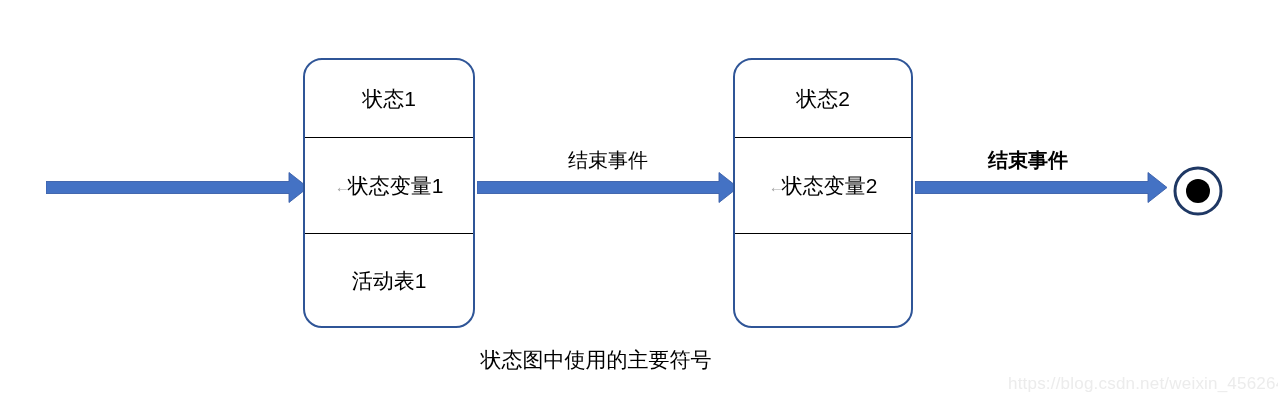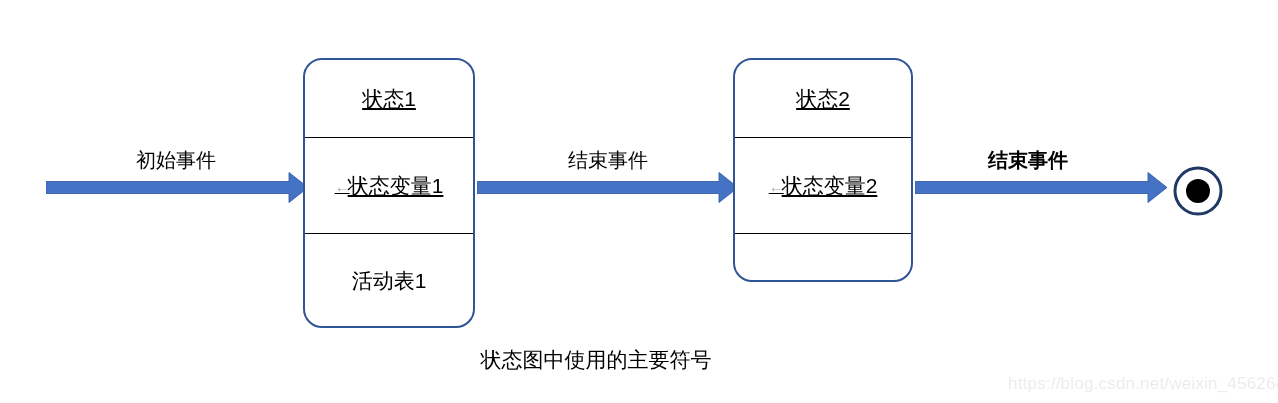--- a/index.html
+++ b/index.html
@@ -32,21 +32,20 @@
     align-items: center;
     justify-content: center;
     position: relative;
     color: #000000;
     font-size: 21px;
     line-height: 1;
     white-space: nowrap;
   }
   .state-compartment.divider-below {
     border-bottom: 1.6px solid #000000;
-    text-decoration: underline;
   }
   .comp-name   { height: 78px; }
   .comp-vars   { height: 96px; }
   .comp-acts   { height: 92px; text-align: right; }
 
   .pilcrow-arrow {
     color: #a6a6a6;
     font-size: 15px;
     margin-right: -2px;
     margin-top: 2px;
@@ -92,21 +91,20 @@
     line-height: 1;
     white-space: nowrap;
     letter-spacing: 0.2px;
   }
 </style>
 </head>
 <body>
 
 <div id="canvas">
 
-  <div class="arrow-label" style="left:46px; top:150px; width:260px;">初始事件</div>
 
   <div class="arrow" style="left:46px; top:172px; width:263px;">
     <svg width="263" height="31" viewBox="0 0 263 31">
       <polygon points="0,9.5 243,9.5 243,0.5 262,15.5 243,30.5 243,21.5 0,21.5" fill="#4472C4" stroke="#3A5FA8" stroke-width="0.9"></polygon>
     </svg>
   </div>
 
   <div class="state-box" style="left:303px; top:58px; width:172px; height:270px;">
     <div class="state-compartment comp-name divider-below">状态1</div>
     <div class="state-compartment comp-vars divider-below">
@@ -117,21 +115,21 @@
   </div>
 
   <div class="arrow-label" style="left:479px; top:150px; width:258px;">结束事件</div>
 
   <div class="arrow" style="left:477px; top:172px; width:262px;">
     <svg width="262" height="31" viewBox="0 0 262 31">
       <polygon points="0,9.5 242,9.5 242,0.5 261,15.5 242,30.5 242,21.5 0,21.5" fill="#4472C4" stroke="#3A5FA8" stroke-width="0.9"></polygon>
     </svg>
   </div>
 
-  <div class="state-box" style="left:733px; top:58px; width:180px; height:224px;">
+  <div class="state-box" style="left:733px; top:58px; width:180px; height:270px;">
     <div class="state-compartment comp-name divider-below">状态2</div>
     <div class="state-compartment comp-vars divider-below">
       <span class="pilcrow-arrow">←</span>
       <span>状态变量2</span>
     </div>
   </div>
 
   <div class="arrow-label" style="left:903px; top:150px; width:250px;font-weight:bold;">结束事件</div>
 
   <div class="arrow" style="left:915px; top:172px; width:253px;">

